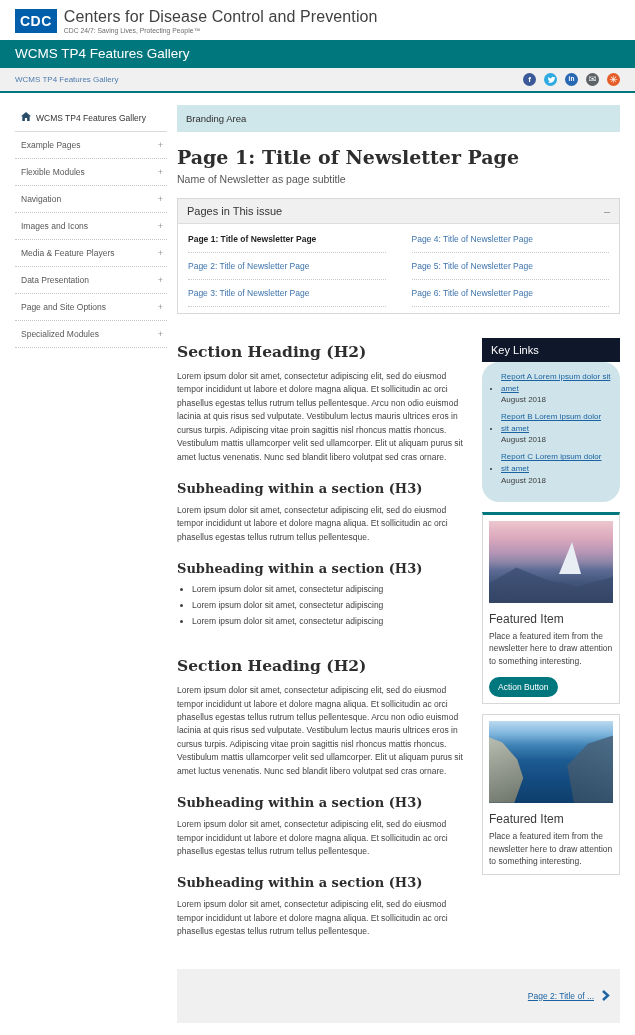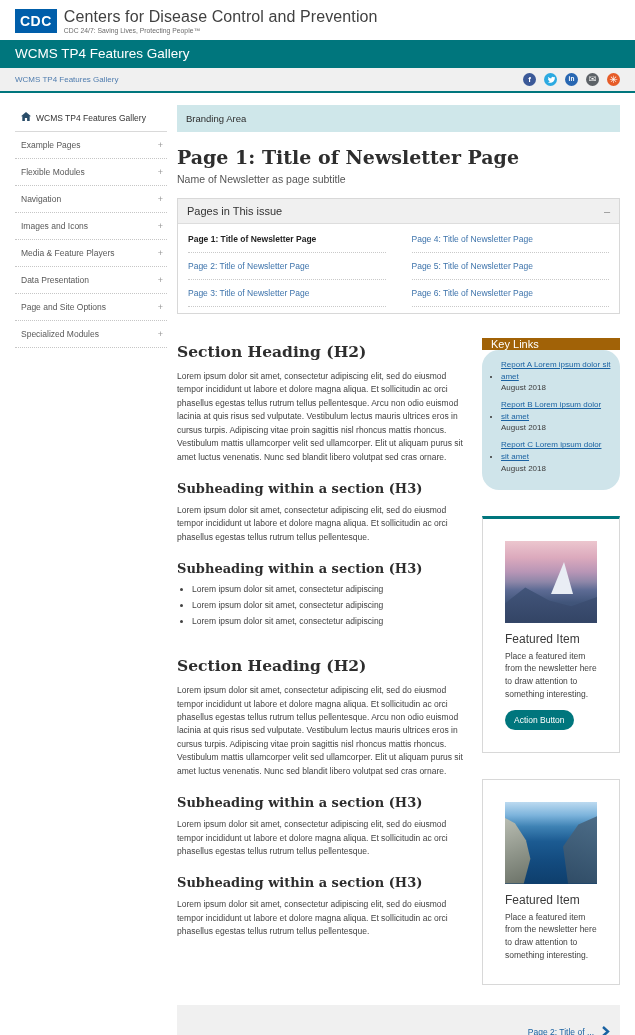--- a/index.html
+++ b/index.html
@@ -61,28 +61,28 @@
   .text-col { flex:1; min-width:0; }
   h2.sec { font-family:"DejaVu Serif","Liberation Serif",serif; font-size:15.5px; color:#2e2e2e; margin:4px 0 9px; }
   h2.sec.spaced { margin-top:30px; }
   h3.sub { font-family:"DejaVu Serif","Liberation Serif",serif; font-size:13px; color:#2e2e2e; margin:17px 0 8px; }
   p.body { font-size:8.5px; line-height:1.58; color:#424242; margin-bottom:10px; }
   ul.bullets { margin:4px 0 0 15px; }
   ul.bullets li { font-size:8.5px; color:#424242; margin-bottom:6px; }
 
   
   .rail { width:138px; flex-shrink:0; }
-  .kl-head { background:#a16207; color:#fff; font-size:11px; padding:0 9px; }
+  .kl-head { background:#0f172a; color:#fff; font-size:11px; padding:6px 9px; }
   .kl-body { background:#cfe4ea; padding:9px 9px 10px;border-radius:17px; }
   .kl-body ul { margin-left:10px; }
   .kl-body li { font-size:8px; margin-bottom:7px; color:#333; }
   .kl-body a { color:#1a62a2; text-decoration:underline; line-height:1.45; display:inline-block; }
   .kl-date { font-size:8px; color:#3c3c3c; margin-top:1px; }
 
-  .feature-card { border:1px solid #d8d8d8; padding:22px; margin-top:26px; background:#fff; }
+  .feature-card { border:1px solid #d8d8d8; padding:6px; margin-top:10px; background:#fff; }
   .feature-card.first { border-top:3px solid #00767d; }
   .thumb { width:100%; height:82px; position:relative; overflow:hidden; }
   .thumb-mountain { background:linear-gradient(180deg,#ecc6ce 0%,#dcaabd 20%,#b795b6 38%,#8d86a8 50%,#5d6b94 60%,#41557a 75%,#36496b 100%); }
   .thumb-mountain::before { content:""; position:absolute; right:26%; top:26%; width:0; height:0;
     border-left:13px solid transparent; border-right:9px solid transparent; border-bottom:32px solid #e9edf4; }
   .thumb-mountain::after { content:""; position:absolute; left:0; bottom:0; width:100%; height:52%;
     background:linear-gradient(180deg,#46597f,#334465); clip-path:polygon(0 55%,22% 18%,48% 48%,72% 62%,100% 40%,100% 100%,0 100%); }
   .thumb-fjord { background:linear-gradient(180deg,#bcdaf0 0%,#7db4dc 16%,#3e82b4 30%,#1c5b92 48%,#134b7f 72%,#0e3e6c 100%); }
   .thumb-fjord::before { content:""; position:absolute; left:0; bottom:0; width:60%; height:80%;
     background:linear-gradient(160deg,#b9bdb2 0%,#8f958a 45%,#5f665c 100%); clip-path:polygon(0 0,18% 8%,38% 34%,46% 62%,34% 100%,0 100%); }

